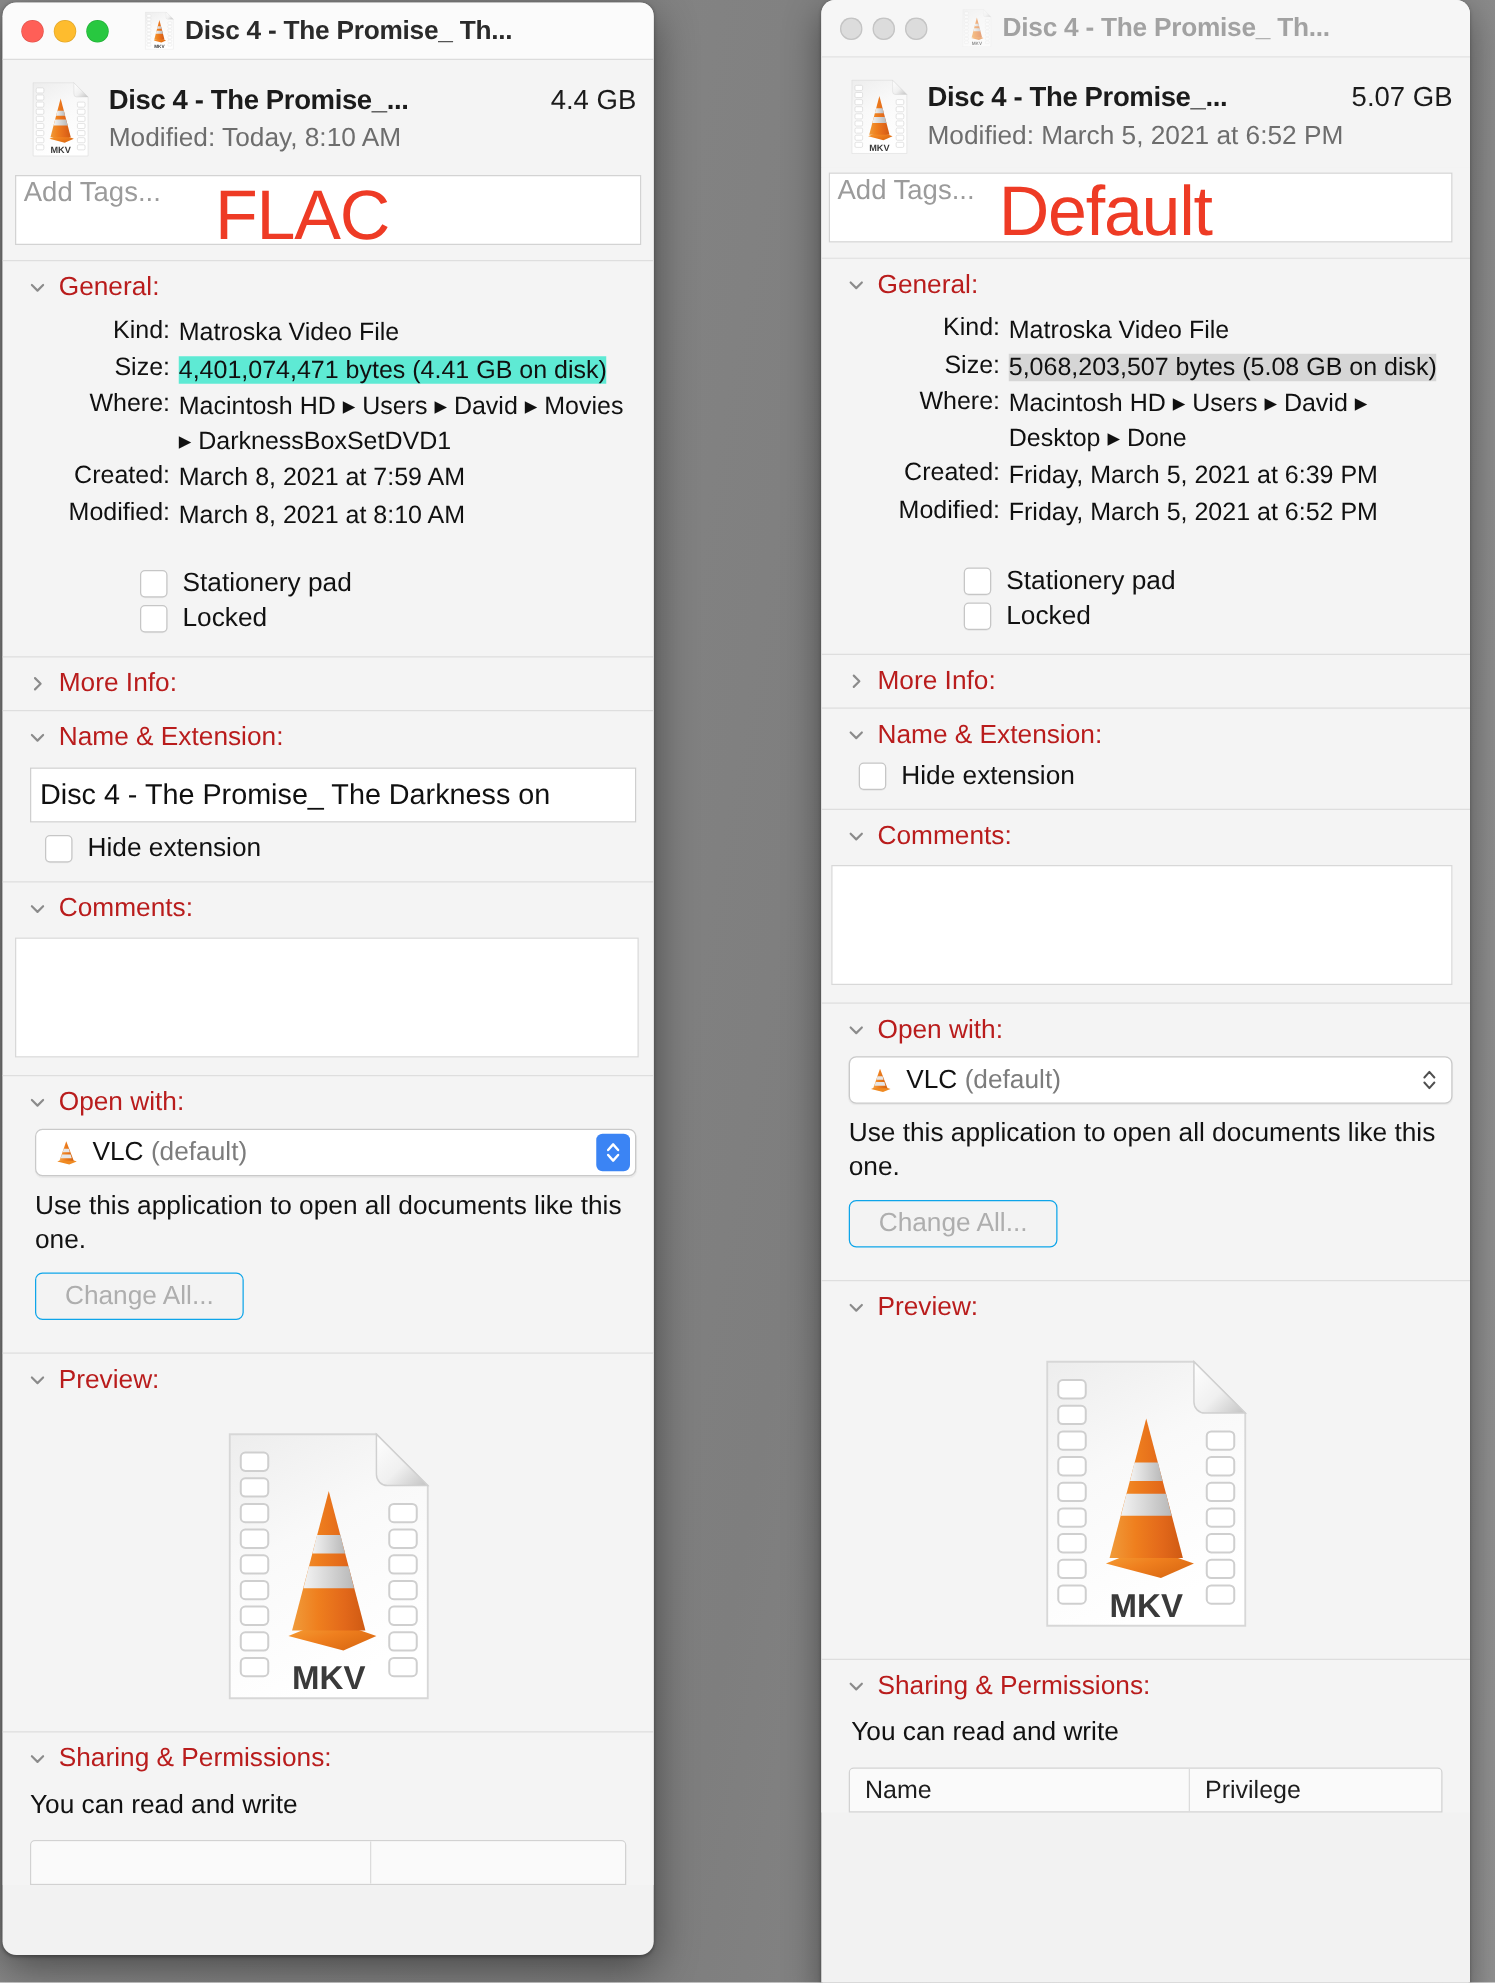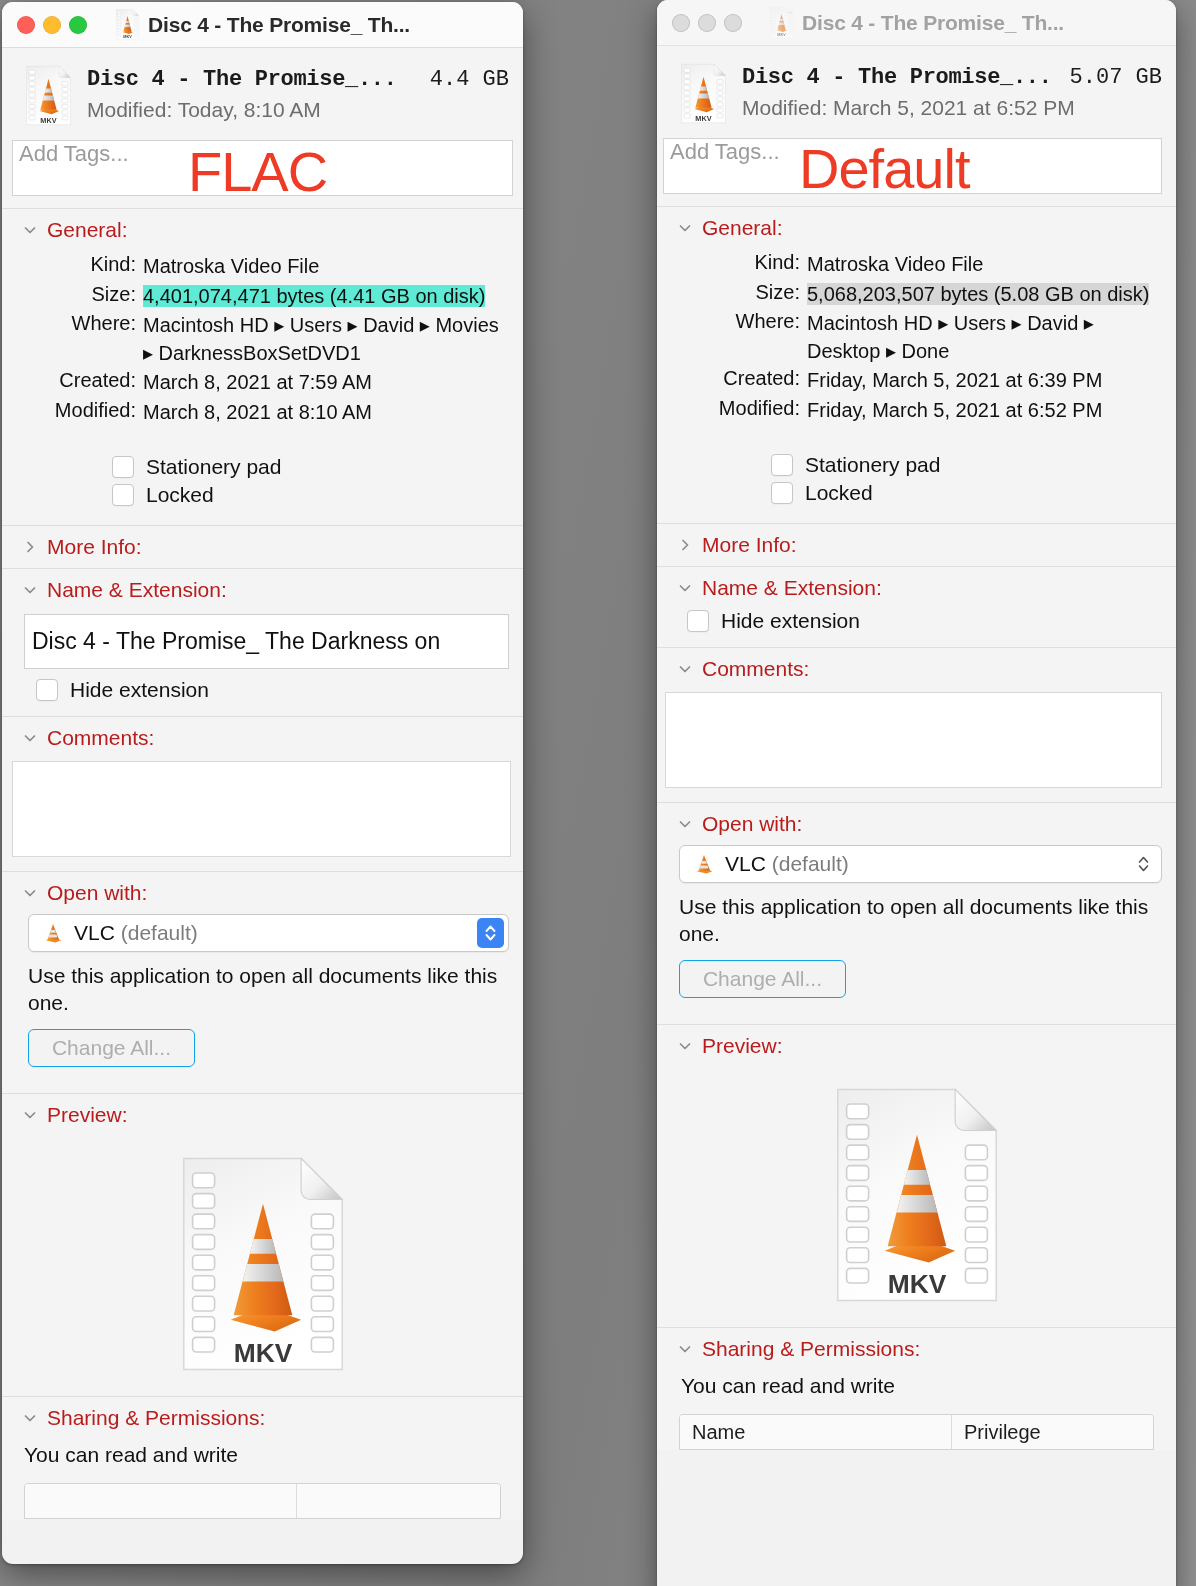--- a/index.html
+++ b/index.html
@@ -60,21 +60,21 @@
   
   .mkvicon { display:block; }
 
   
   .filehead {
     display: flex; align-items: flex-start; gap: 14px;
     padding: 17px 14px 10px 22px;
     background: #f4f4f4;
   }
   .filehead .meta { flex: 1; padding-top: 2px; }
-  .fh-row1 { display: flex; align-items: center; font-family: Liberation Mono, monospace; }
+  .fh-row1 { display: flex; align-items: center; }
   .fh-name {
     font-size: 22px; font-weight: bold; color: #1b1b1b;
     letter-spacing: -.3px; white-space: nowrap;
   }
   .fh-size {
     font-size: 22px; color: #1b1b1b; margin-left: auto;
     white-space: nowrap; padding-left: 12px;
   }
   .fh-mod { font-size: 21px; color: #6d6d6d; margin-top: 6px; white-space: nowrap; }
 
@@ -85,21 +85,21 @@
     background: #fff; border: 1px solid #d3d3d3;
     height: 56px; display: flex; align-items: flex-start;
     padding-left: 6px;
   }
   .tags-ph { font-size: 22px; color: #9b9b9b; }
   .annotation {
     position: absolute; pointer-events: none;
     color: #ee3b25; font-size: 56px; letter-spacing: -1px;
     line-height: 1; top: 8px;
   }
-  #ann-flac { left: 186px; }
+  #ann-flac { left: 170px; }
   #ann-default { left: 142px; top: 7px; }
 
   
   .section { border-top: 1px solid #dedede; background: #f4f4f4; }
   .sec-head {
     display: flex; align-items: center; gap: 9px;
     padding: 9px 0 9px 20px;
     font-size: 21px; color: #b91c1c;
   }
   .chev { width: 16px; height: 16px; flex: 0 0 16px; }
@@ -126,21 +126,21 @@
     box-shadow: 0 .5px .5px rgba(0,0,0,.06);
   }
   .cblabel { font-size: 21px; color: #111; }
   .cb-pad-bottom { height: 18px; }
 
   
   .namefield-wrap { padding: 3px 14px 9px 22px; }
   #win-right .namefield-wrap { padding: 3px 14px 9px 20px; }
   .namefield {
     background: #fff; border: 1px solid #cfcfcf;
-    height: 55px; display: flex; align-items: center;
+    height: 44px; display: flex; align-items: center;
     padding-left: 7px; overflow: hidden;
   }
   .namefield span { font-size: 23px; color: #101010; white-space: nowrap; }
   .hide-ext-row { display: flex; align-items: center; gap: 12px; padding: 0 0 14px 34px; }
   #win-right .hide-ext-row { padding-left: 30px; }
 
   
   .comments-box-wrap { padding: 2px 12px 14px 10px; }
   #win-right .comments-box-wrap { padding: 2px 14px 14px 8px; }
   .comments-box {

